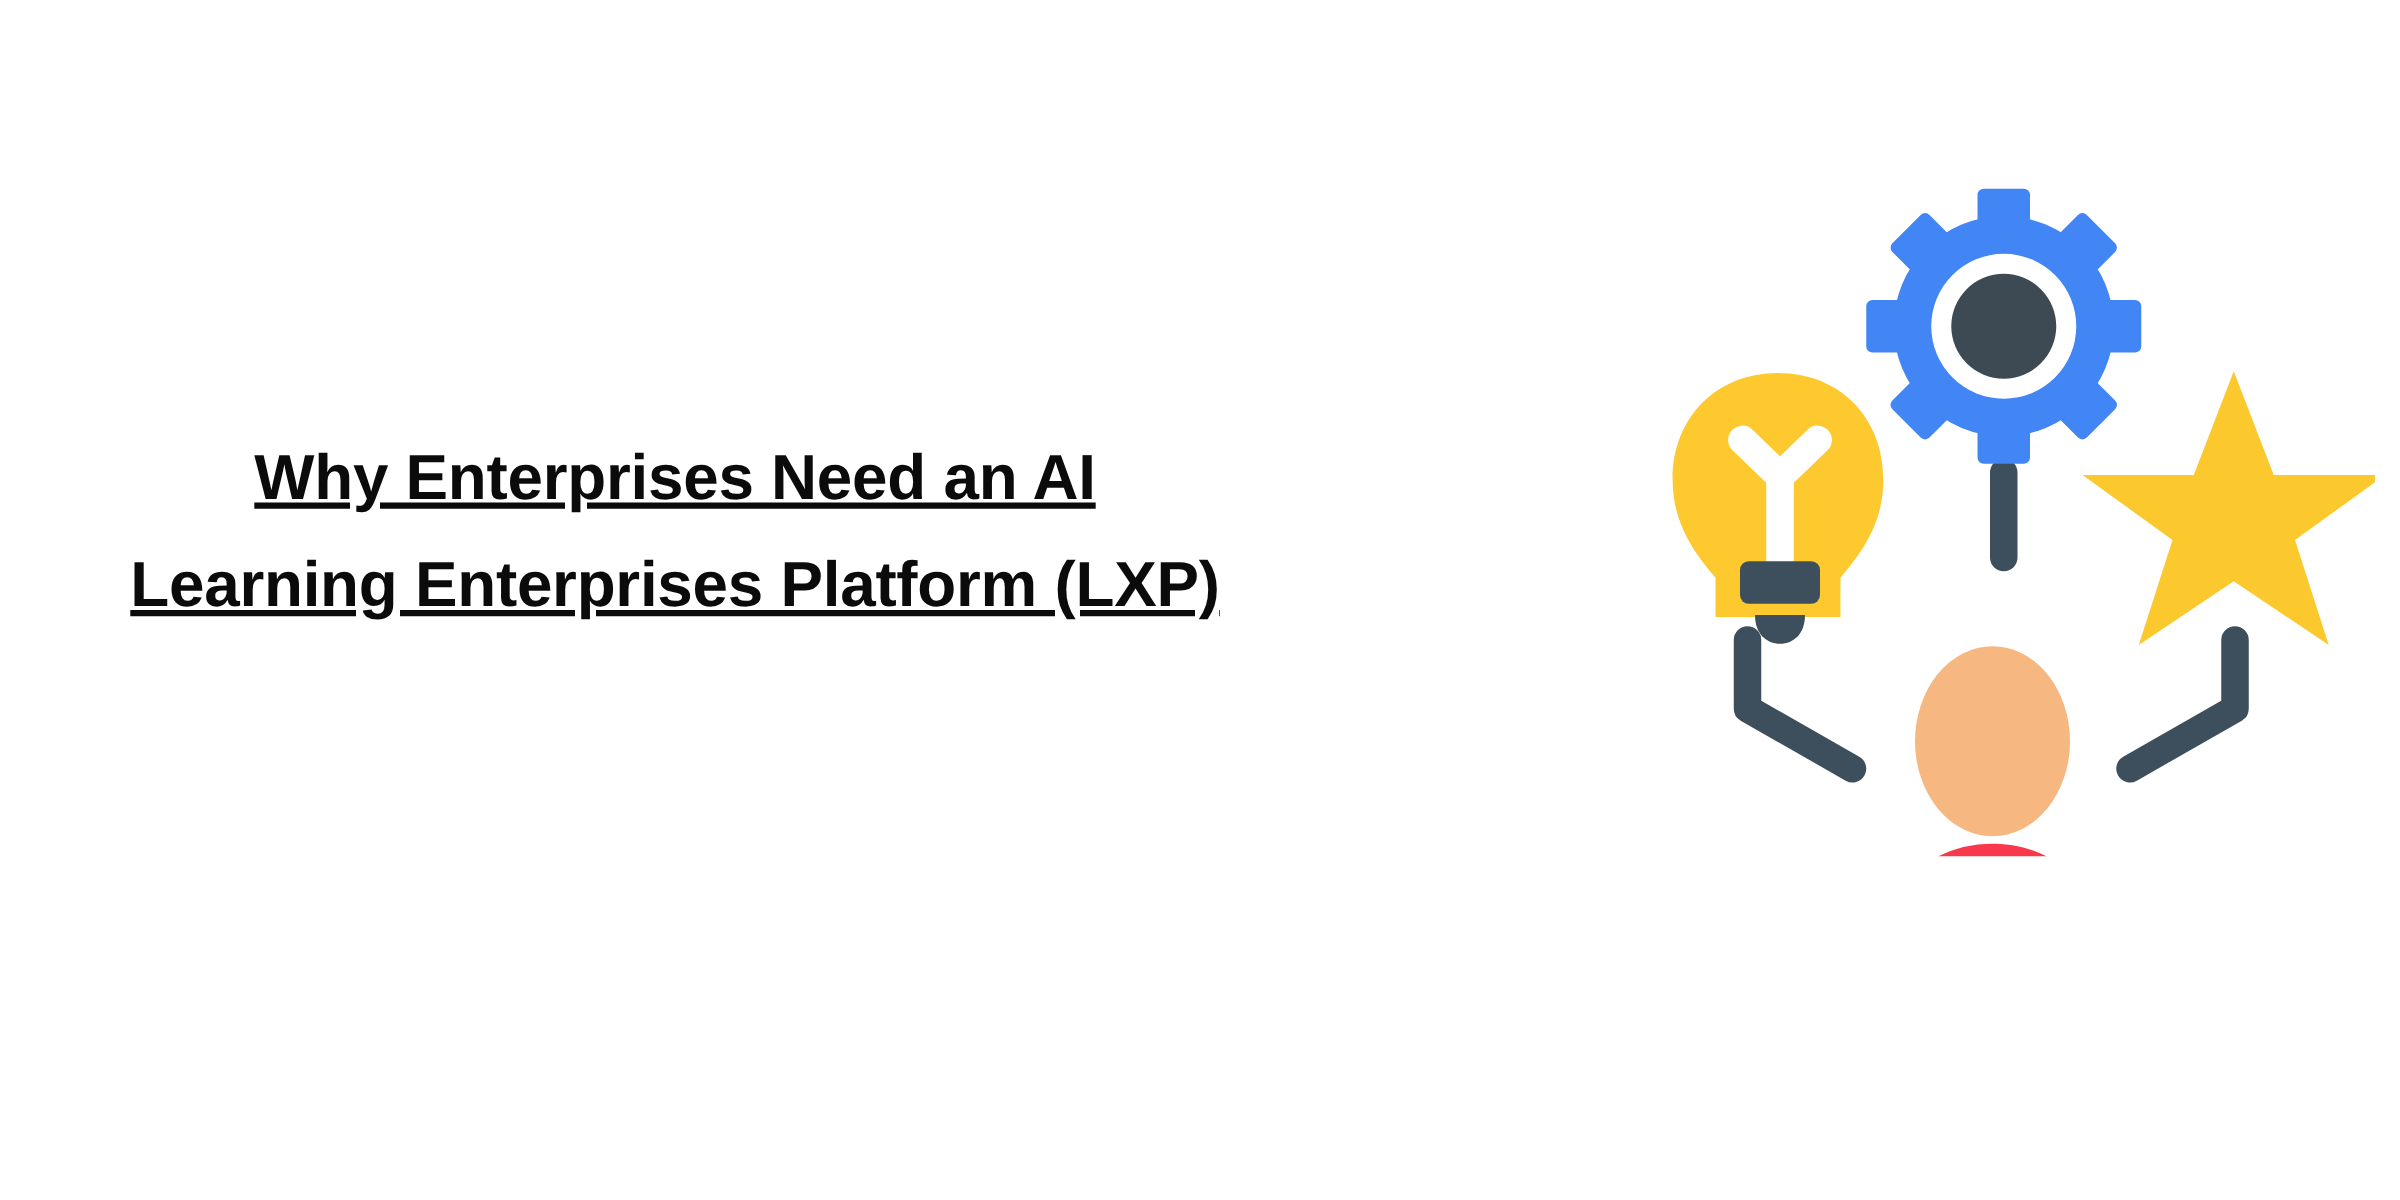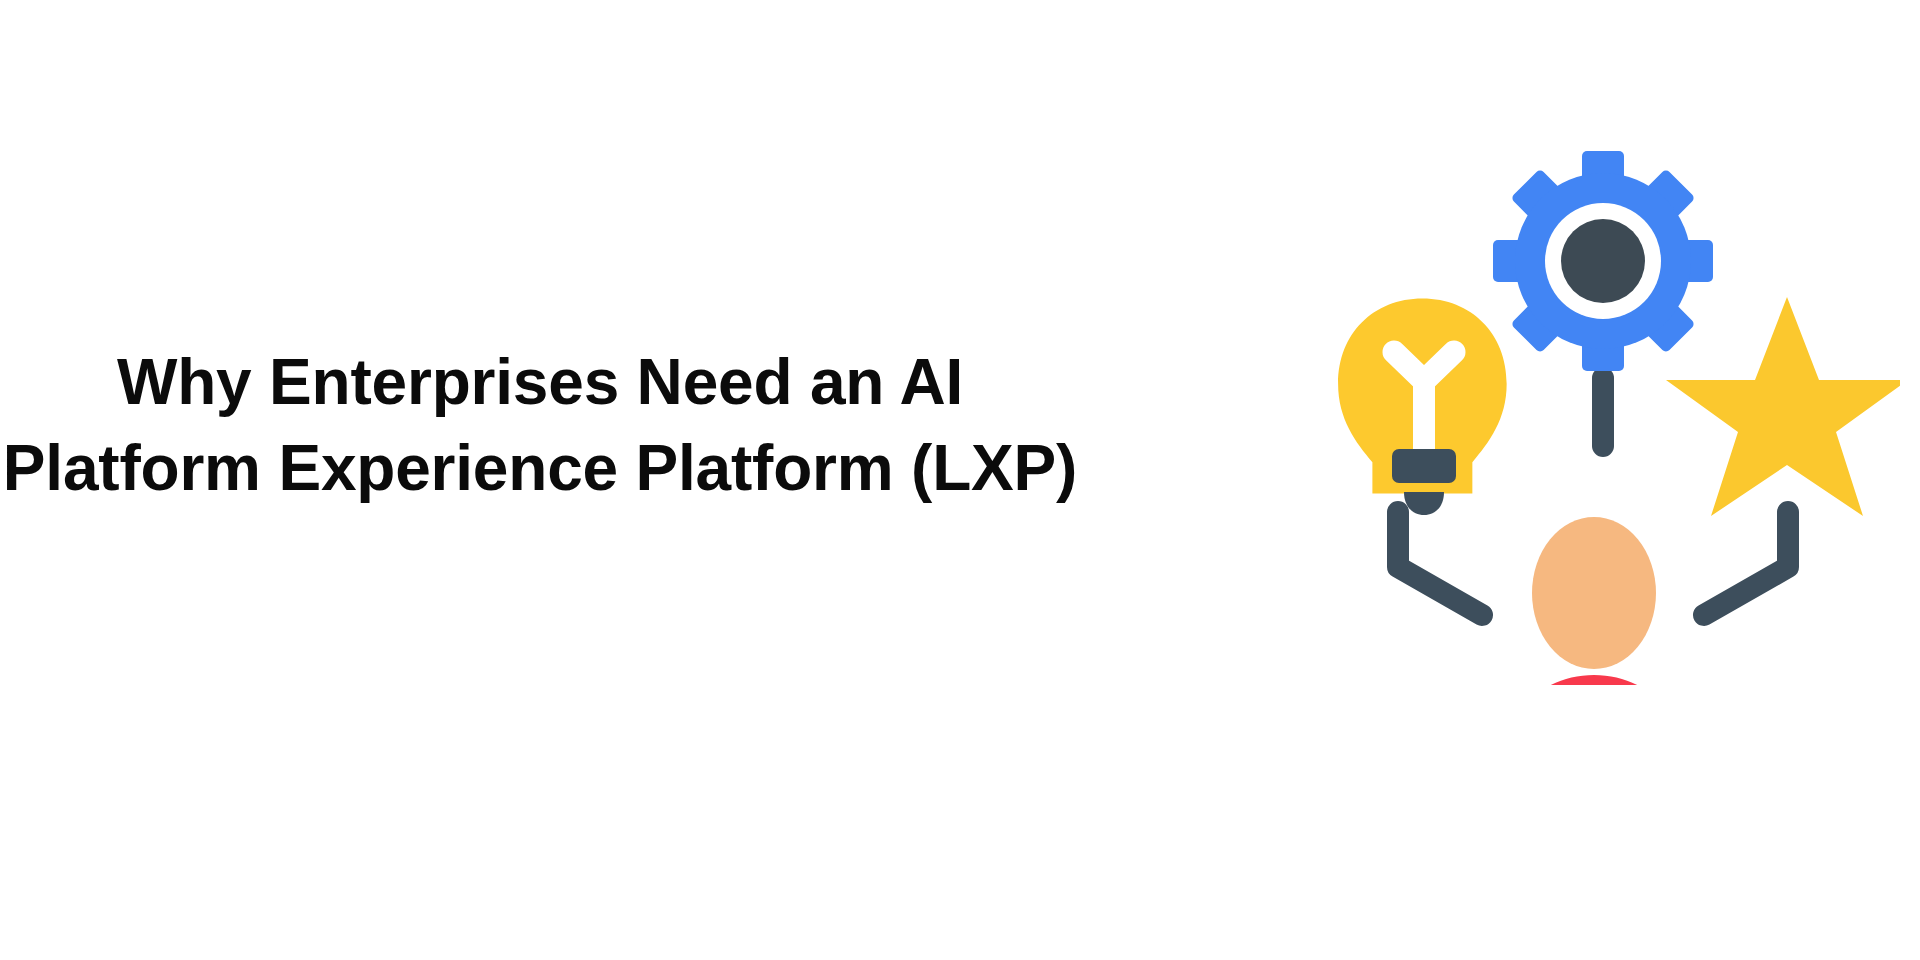--- a/index.html
+++ b/index.html
@@ -34,25 +34,26 @@
     flex-direction: column;
     justify-content: center;
     align-items: center;
     text-align: center;
   }
 
   .headline-line {
     display: block;
     font-family: "Liberation Sans", sans-serif;
     font-weight: bold;
-    font-size: 64px;
+    font-size: 51px;
     line-height: 86px;
     letter-spacing: -0.2px;
     color: #0b0b0b;
     white-space: nowrap;
+    text-decoration: underline;
   }
 
   
   #illustration {
     position: absolute;
     left: 1330px;
     top: 115px;
     width: 570px;
     height: 570px;
   }
@@ -62,21 +63,21 @@
     height: 100%;
   }
 </style>
 </head>
 <body style="background: rgb(255, 255, 255);">
 
 <div id="banner" style="background: rgb(255, 255, 255);">
 
   <div id="headline-block">
     <span class="headline-line" style="color: rgb(11, 11, 11);">Why Enterprises Need an AI</span>
-    <span class="headline-line" style="color: rgb(11, 11, 11);">Platform Experience Platform (LXP)</span>
+    <span class="headline-line" style="color: rgb(11, 11, 11);">Learning Enterprises Platform (LXP)</span>
   </div>
 
   <div id="illustration">
     <svg viewBox="0 0 570 570" xmlns="http://www.w3.org/2000/svg" aria-hidden="true">
 
       <g>
         <rect x="262" y="252" width="22" height="90" rx="11" fill="#3d4e5c"></rect>
       </g>
 
       <g>

